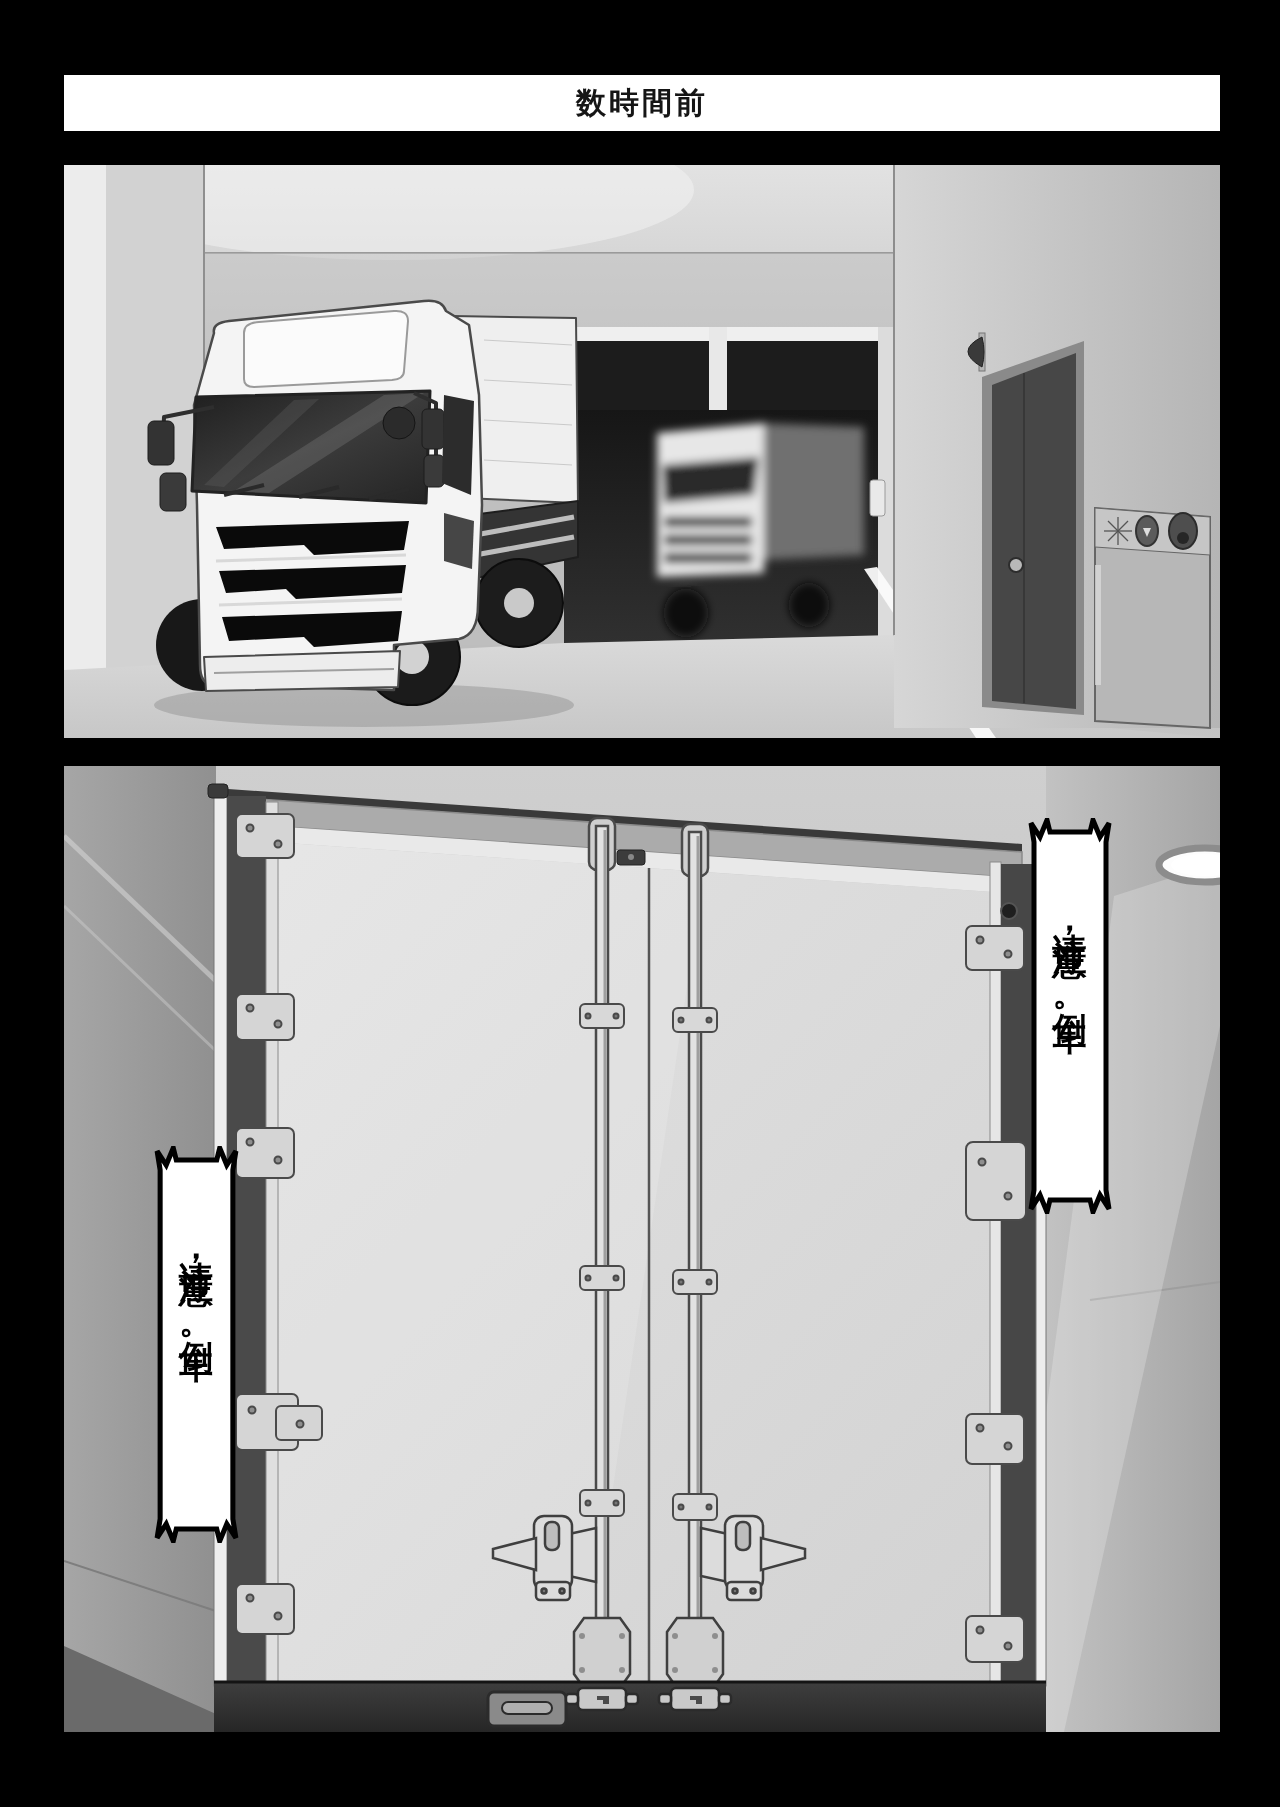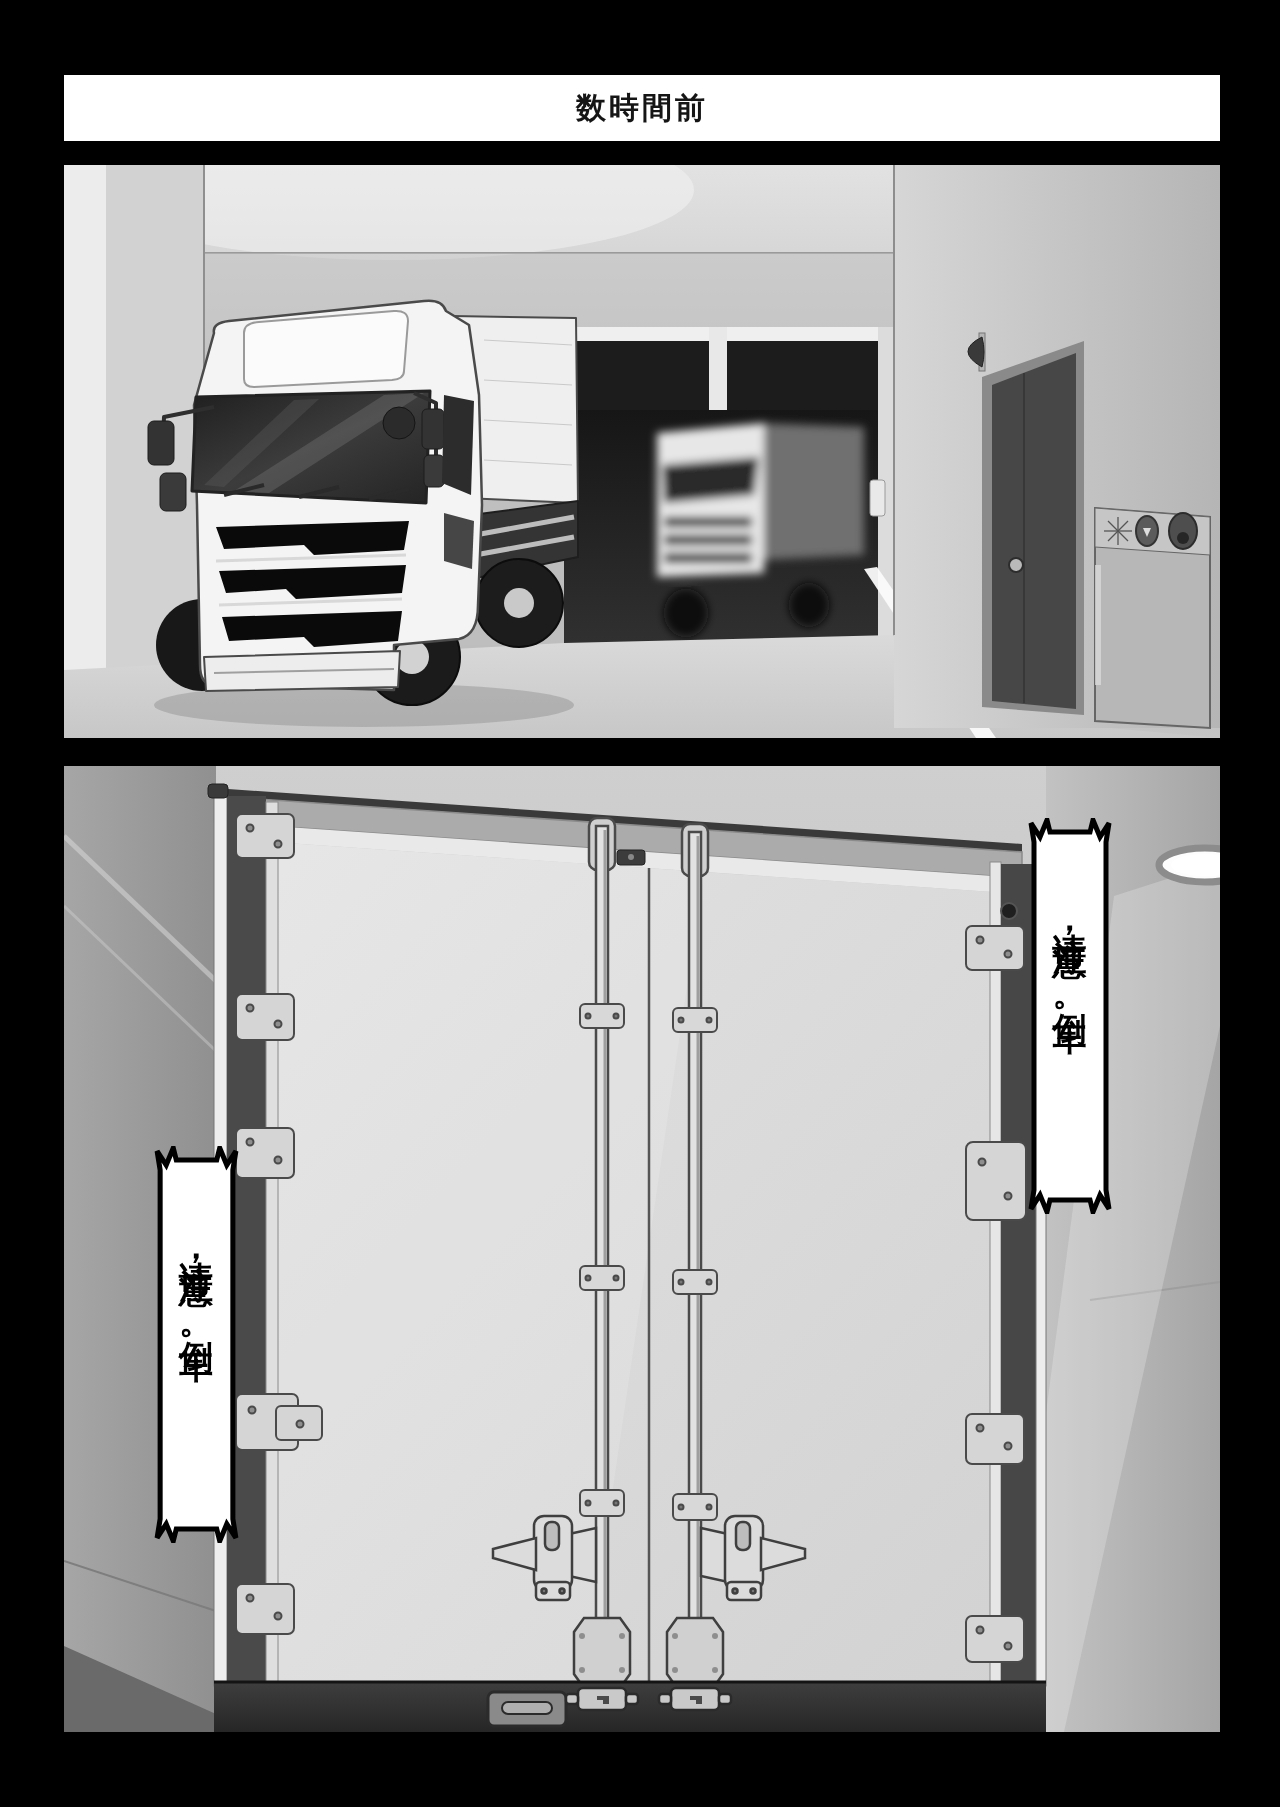--- a/index.html
+++ b/index.html
@@ -1,18 +1,18 @@
 <!DOCTYPE html>
 <html><head>
 <meta charset="utf-8">
 <style>
   html,body{margin:0;padding:0;background:#000;}
   .page{position:relative;width:1280px;height:1807px;background:#000;overflow:hidden;
         font-family:"Liberation Sans", sans-serif;}
-  .banner{position:absolute;left:64px;top:75px;width:1156px;height:66px;background:#fff;
+  .banner{position:absolute;left:64px;top:75px;width:1156px;height:56px;background:#fff;
           display:flex;align-items:center;justify-content:center;}
   .banner span{font-size:30px;font-weight:700;color:#151515;letter-spacing:3px;}
   .panel{position:absolute;left:64px;background:#c9c9c9;overflow:hidden;}
   .panel1{top:165px;width:1156px;height:573px;}
   .panel2{top:766px;width:1156px;height:966px;}
   .panel svg{display:block;position:absolute;left:0;top:0;}
   .bubble{position:absolute;z-index:5;}
   .bubble svg{position:absolute;left:0;top:0;}
   .bubble-right{left:956px;top:52px;width:100px;height:396px;}
   .bubble-left{left:82px;top:380px;width:101px;height:397px;}

